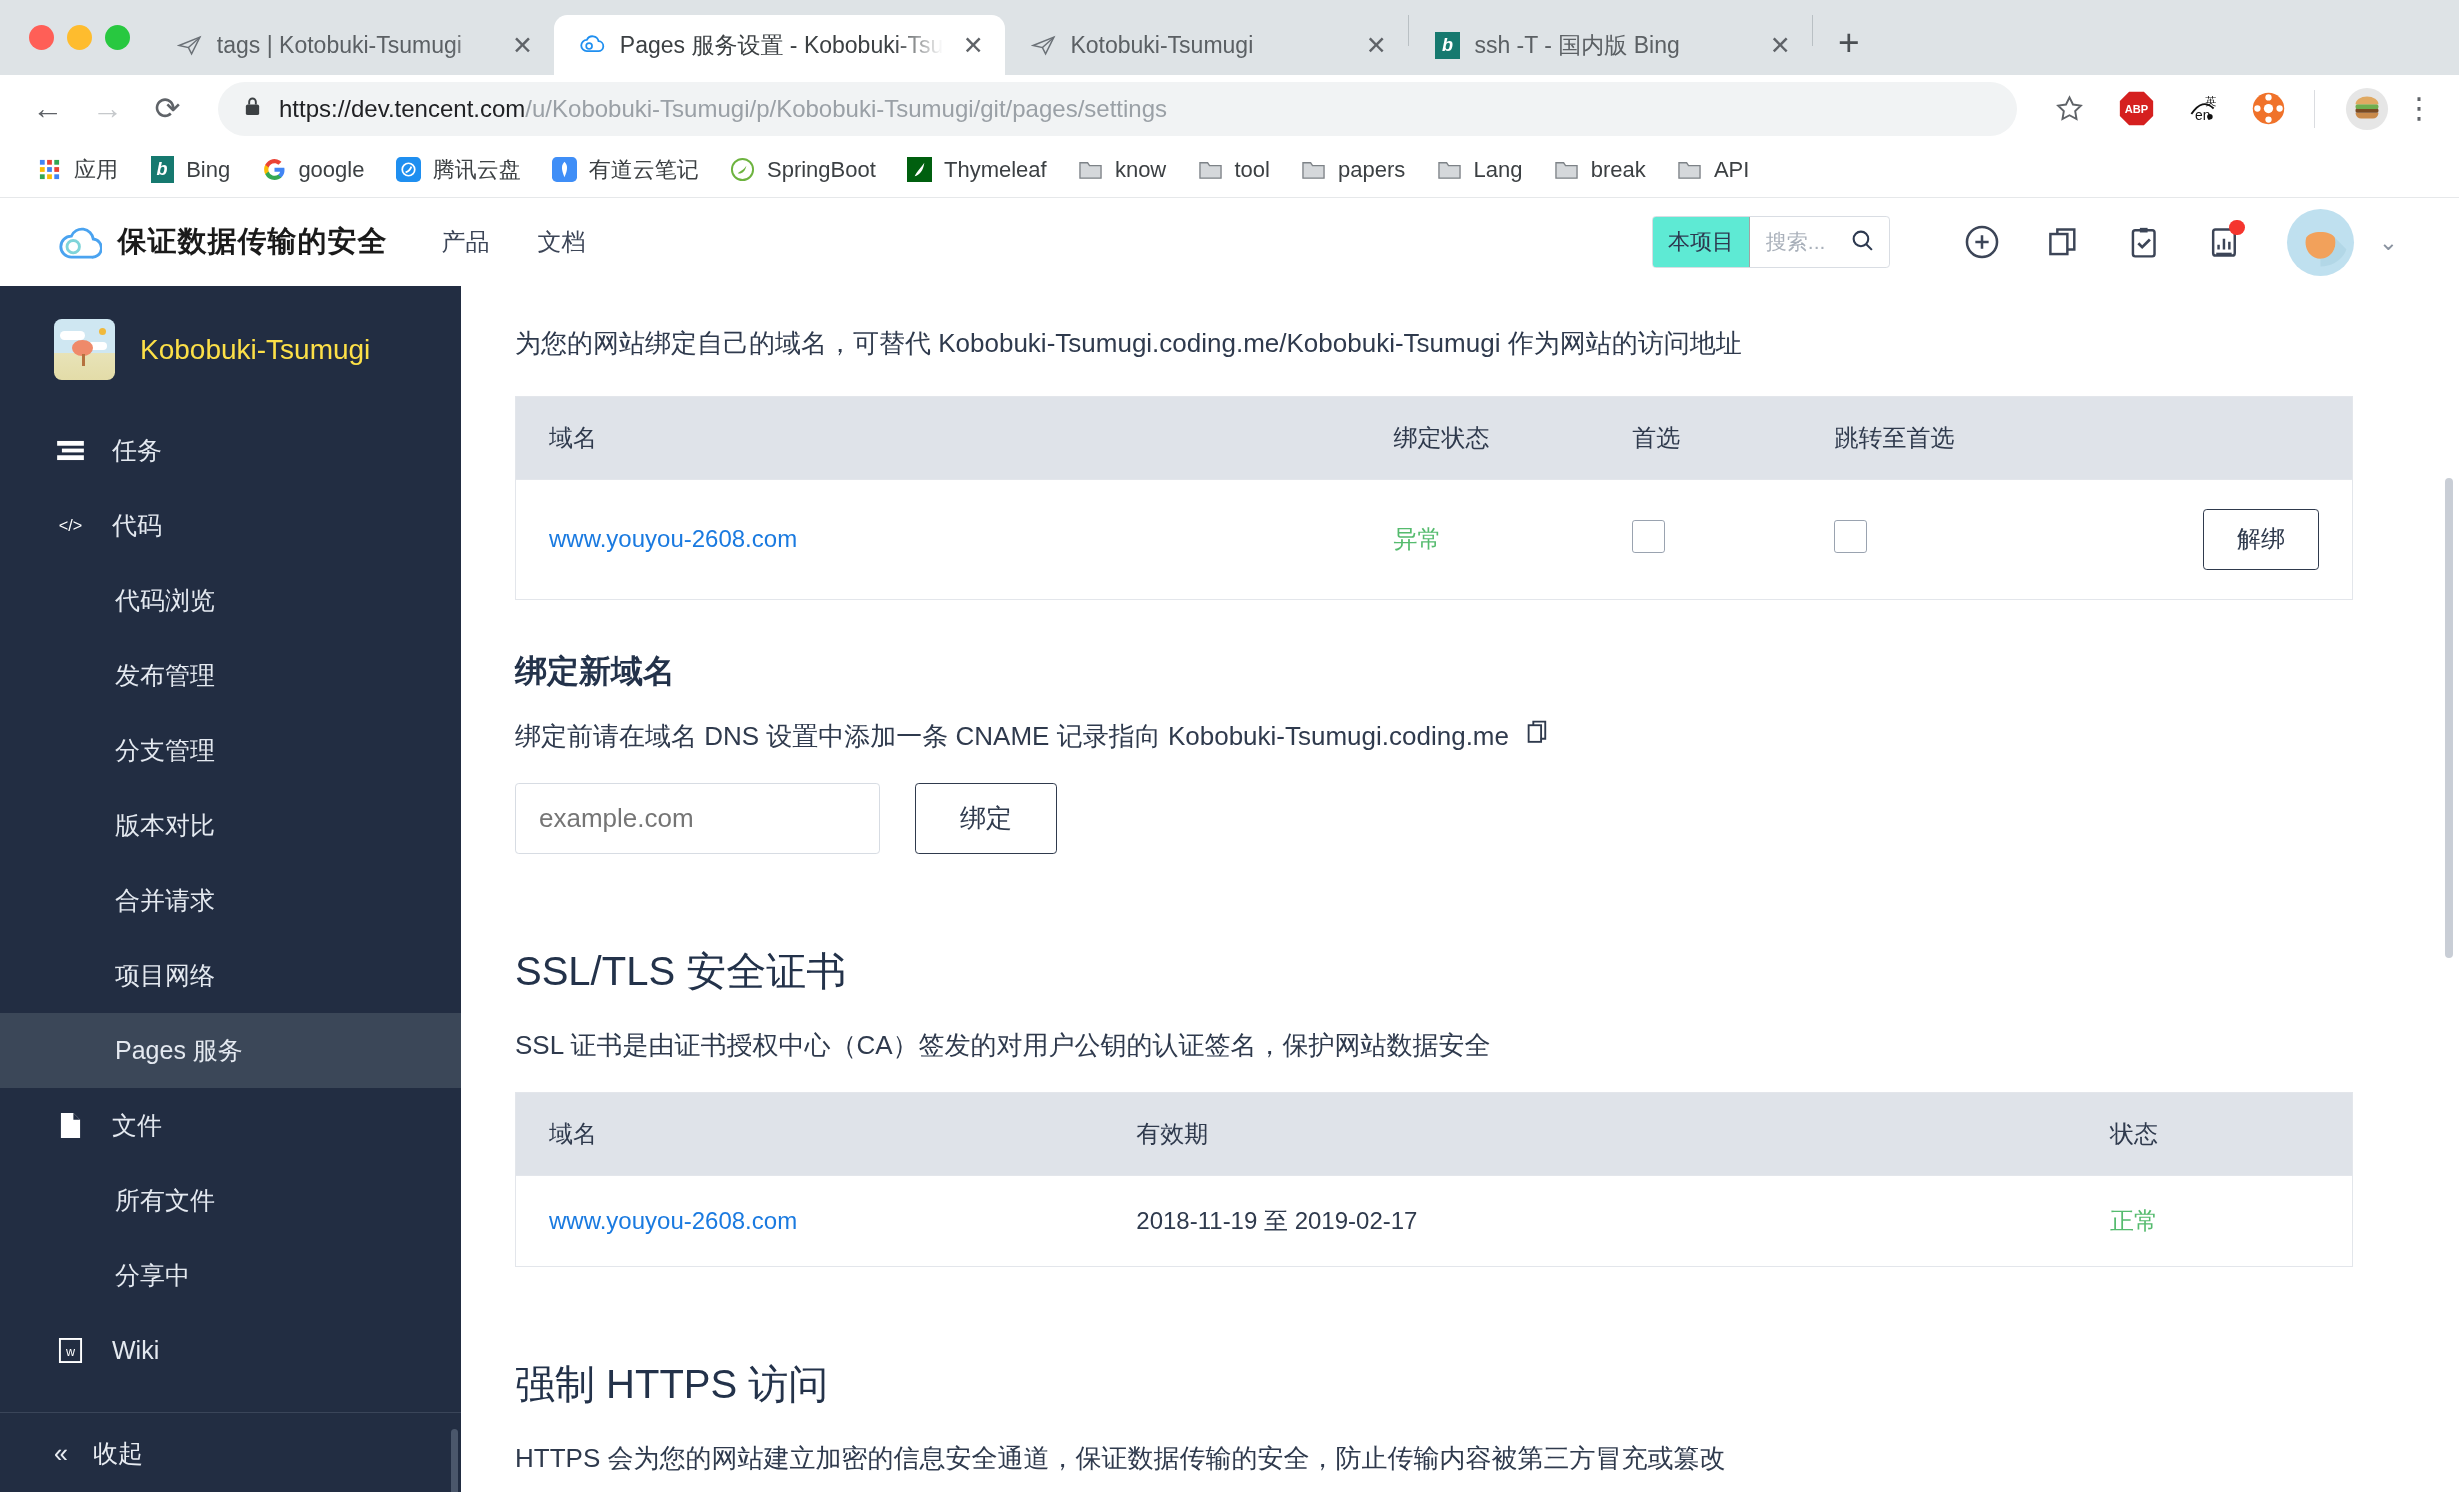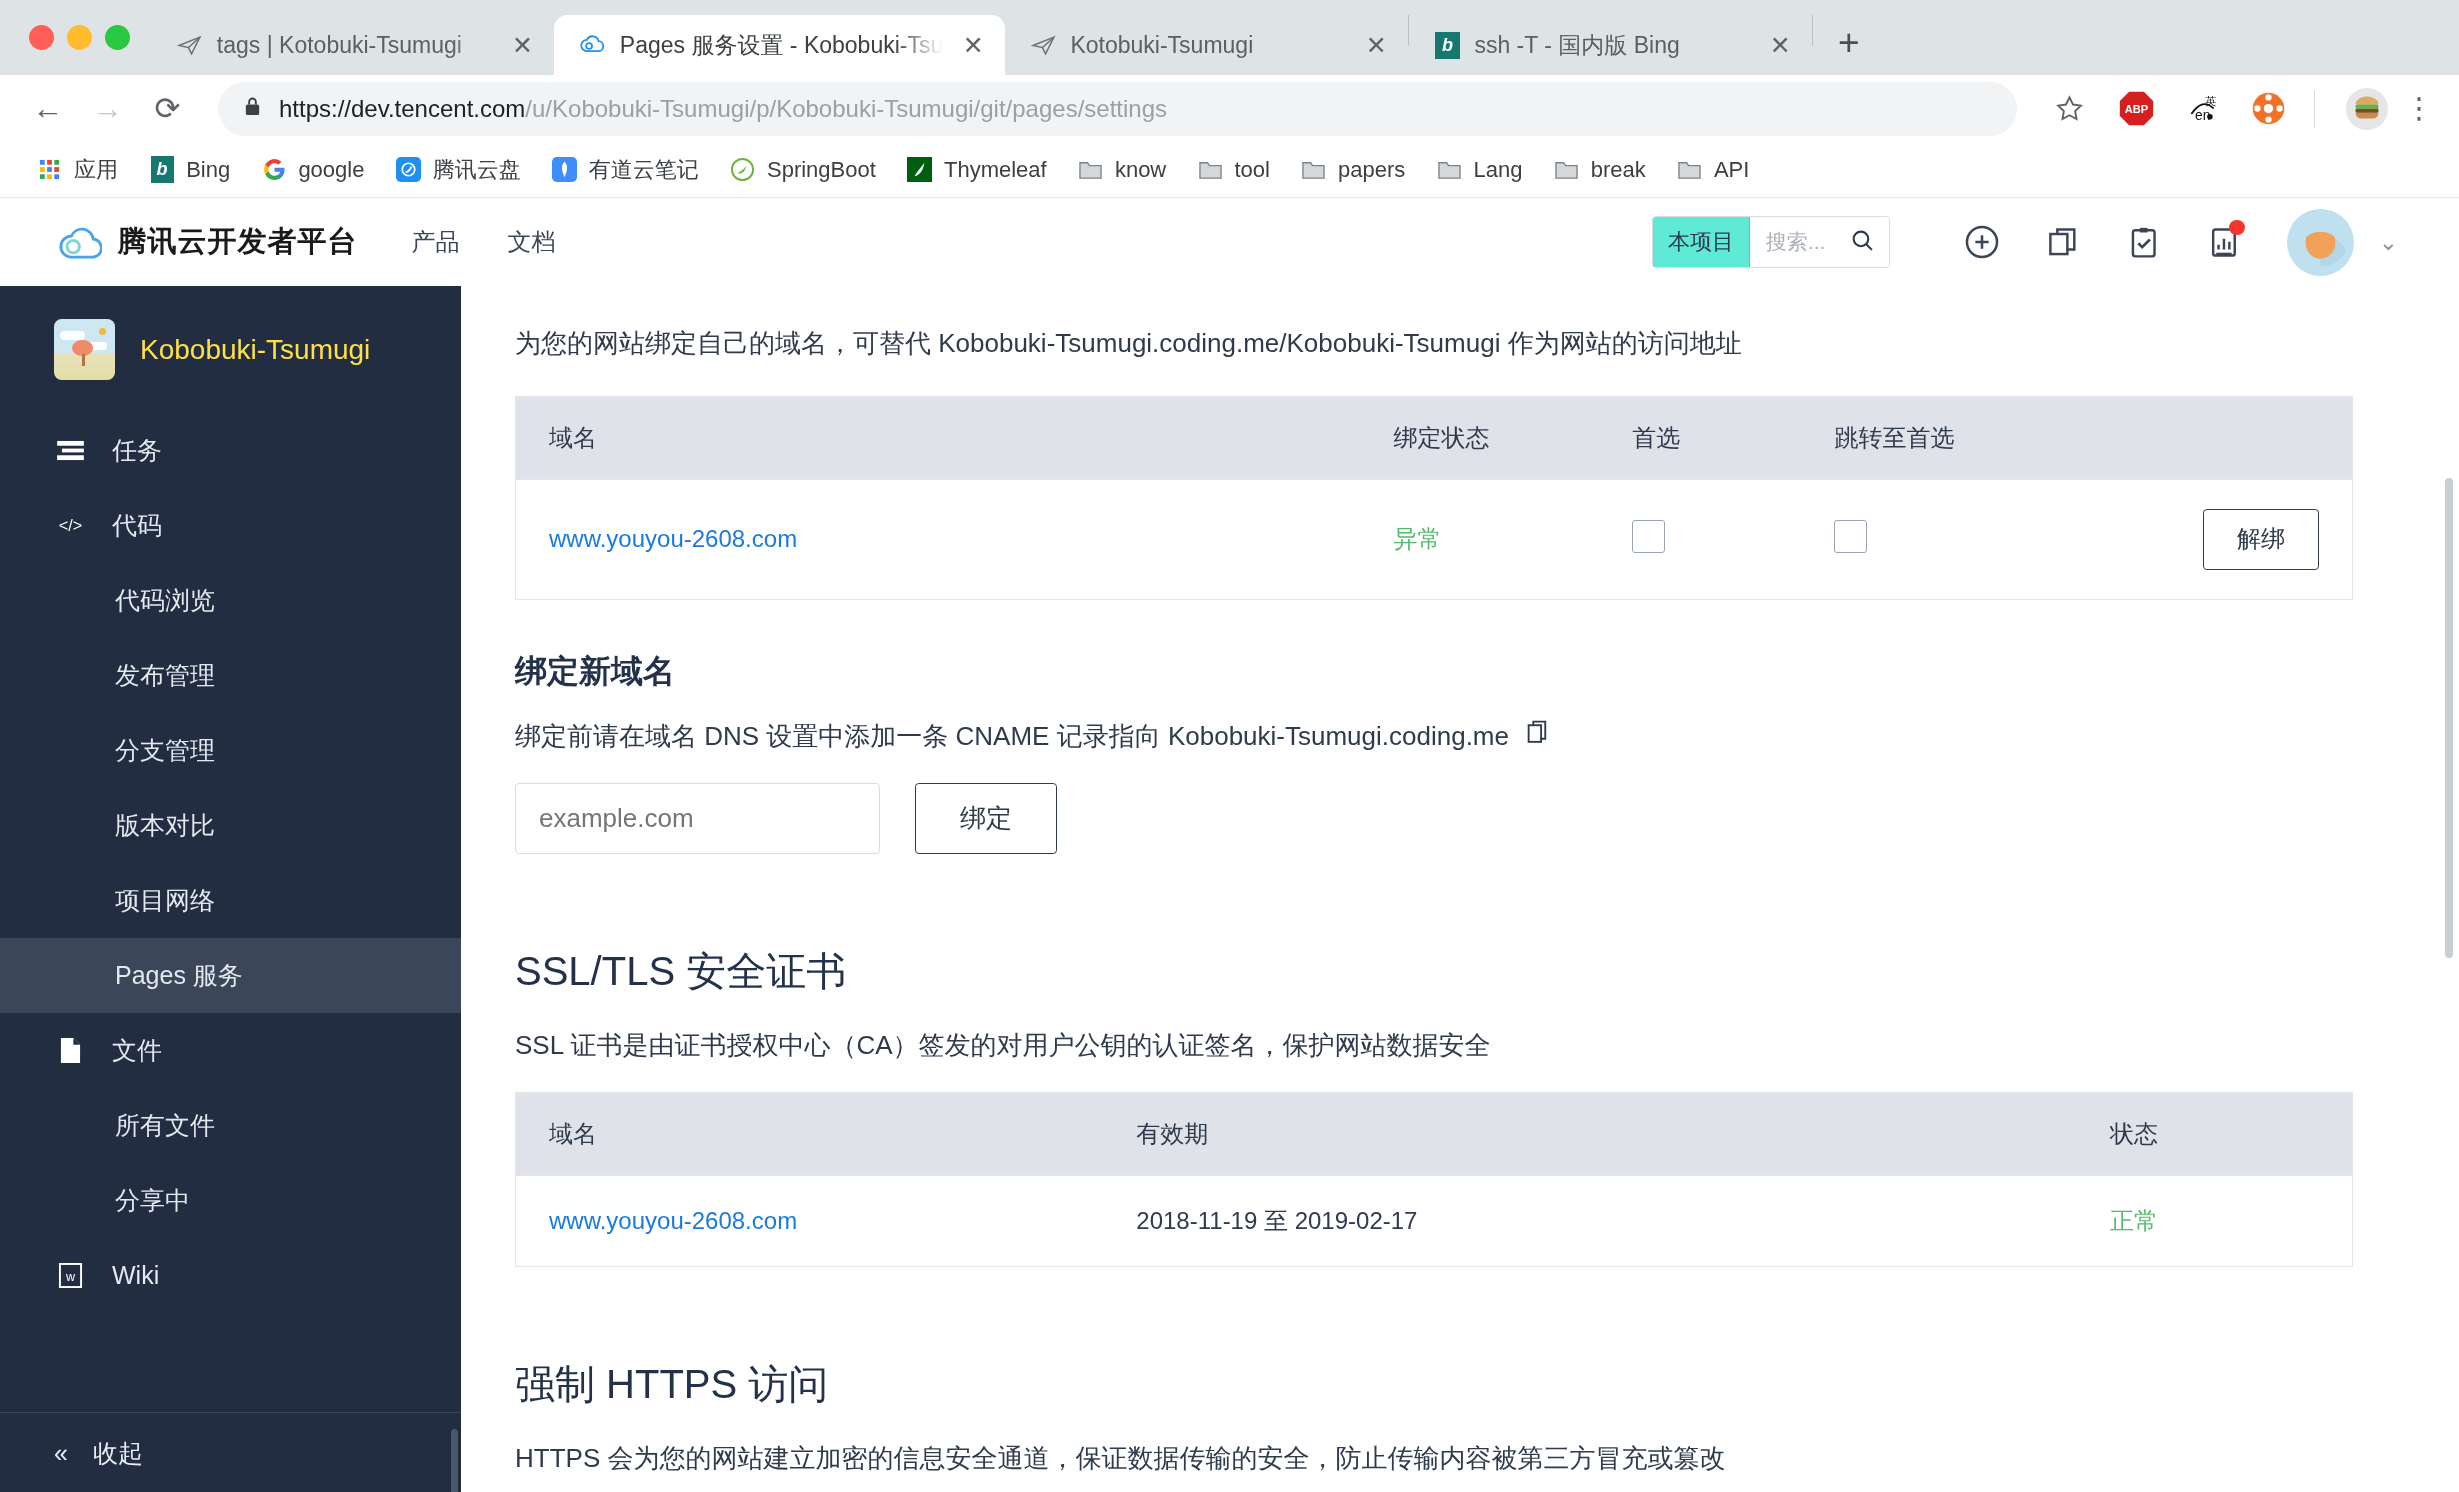--- a/index.html
+++ b/index.html
@@ -415,21 +415,21 @@
   <div class="app">
 
     <div class="appheader">
       <div class="brand">
         <span>
           <svg width="48" height="42" viewBox="0 0 50 44">
               <path d="M18 40a11 11 0 0 1 0-22 12 12 0 0 1 23 3 9.5 9.5 0 0 1-2 19Z" fill="none" stroke="#4aa3f0" stroke-width="3"></path>
               <circle cx="20" cy="29" r="6.5" fill="none" stroke="#7fd4d9" stroke-width="3"></circle>
             </svg>
         </span>
-        <span class="brandname">腾讯云开发者平台</span>
+        <span class="brandname">保证数据传输的安全</span>
       </div>
       <div class="topnav">
         <a href="#">产品</a>
         <a href="#">文档</a>
       </div>
 
       <div class="hdr-right">
         <div class="searchbox">
           <div class="scope">本项目</div>
           <div class="searchin">
@@ -520,20 +520,23 @@
           <span>代码浏览</span>
         </div>
         <div class="navitem sub">
           <span>发布管理</span>
         </div>
         <div class="navitem sub">
           <span>分支管理</span>
         </div>
         <div class="navitem sub">
           <span>版本对比</span>
+        </div>
+        <div class="navitem sub">
+          <span>合并请求</span>
         </div>
         <div class="navitem sub">
           <span>项目网络</span>
         </div>
         <div class="navitem sub active">
           <span>Pages 服务</span>
         </div>
 
         <div class="navitem group">
           <span class="nicon">

